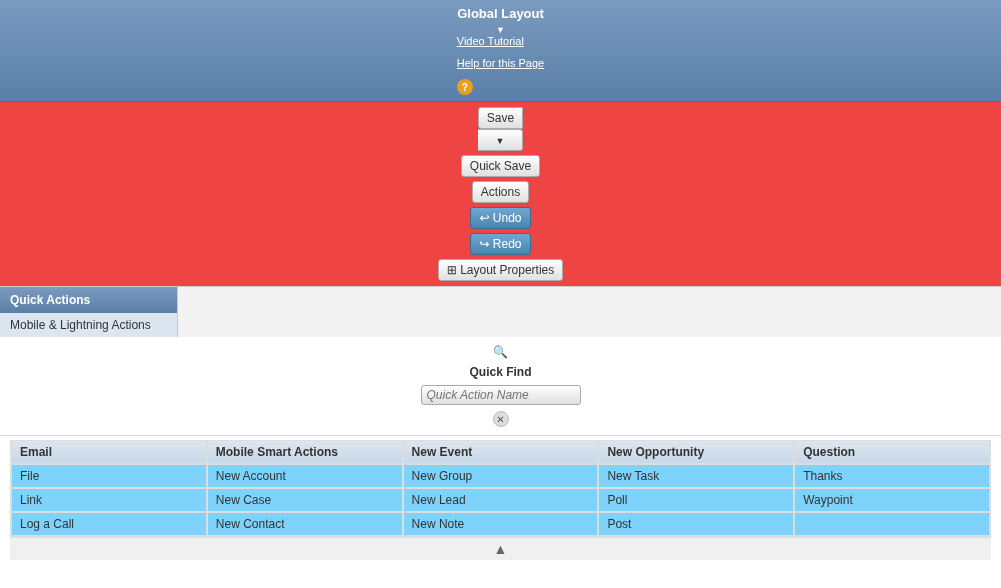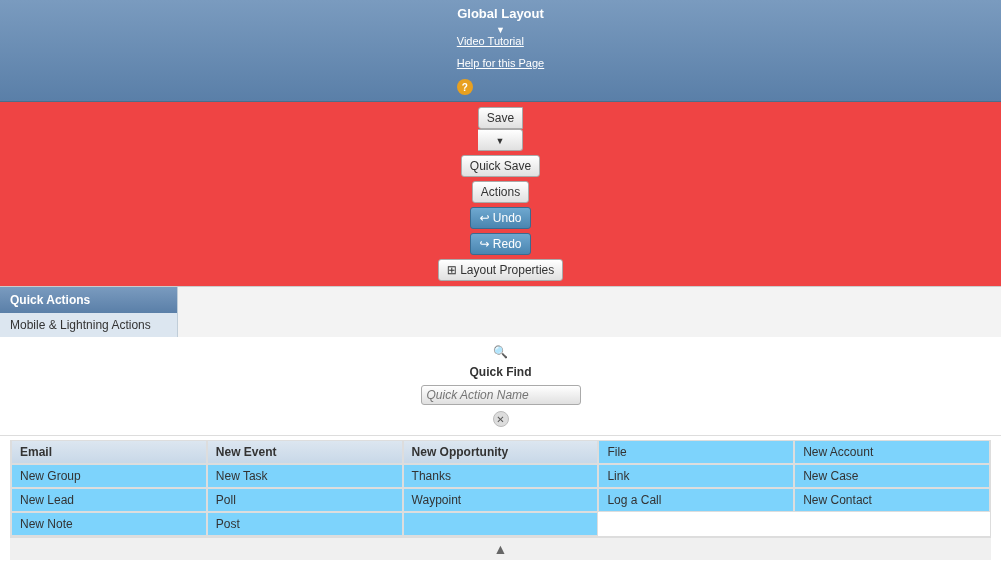--- a/index.html
+++ b/index.html
@@ -216,22 +216,24 @@
       <span class="search-icon">🔍</span>
       <label>Quick Find</label>
       <input id="quick-find-input" class="btn" type="text" placeholder="Quick Action Name" style="">
       <div class="clear-btn">✕</div>
     </div>
 
     <div id="actions-table-container">
       <div class="actions-grid">
 
         <div class="actions-grid-cell header">Email</div>
+        <div class="actions-grid-cell header">Mobile Smart Actions</div>
         <div class="actions-grid-cell header">New Event</div>
         <div class="actions-grid-cell header">New Opportunity</div>
+        <div class="actions-grid-cell header">Question</div>
 
         <div class="actions-grid-cell">File</div>
         <div class="actions-grid-cell">New Account</div>
         <div class="actions-grid-cell">New Group</div>
         <div class="actions-grid-cell">New Task</div>
         <div class="actions-grid-cell">Thanks</div>
 
         <div class="actions-grid-cell">Link</div>
         <div class="actions-grid-cell">New Case</div>
         <div class="actions-grid-cell">New Lead</div>

